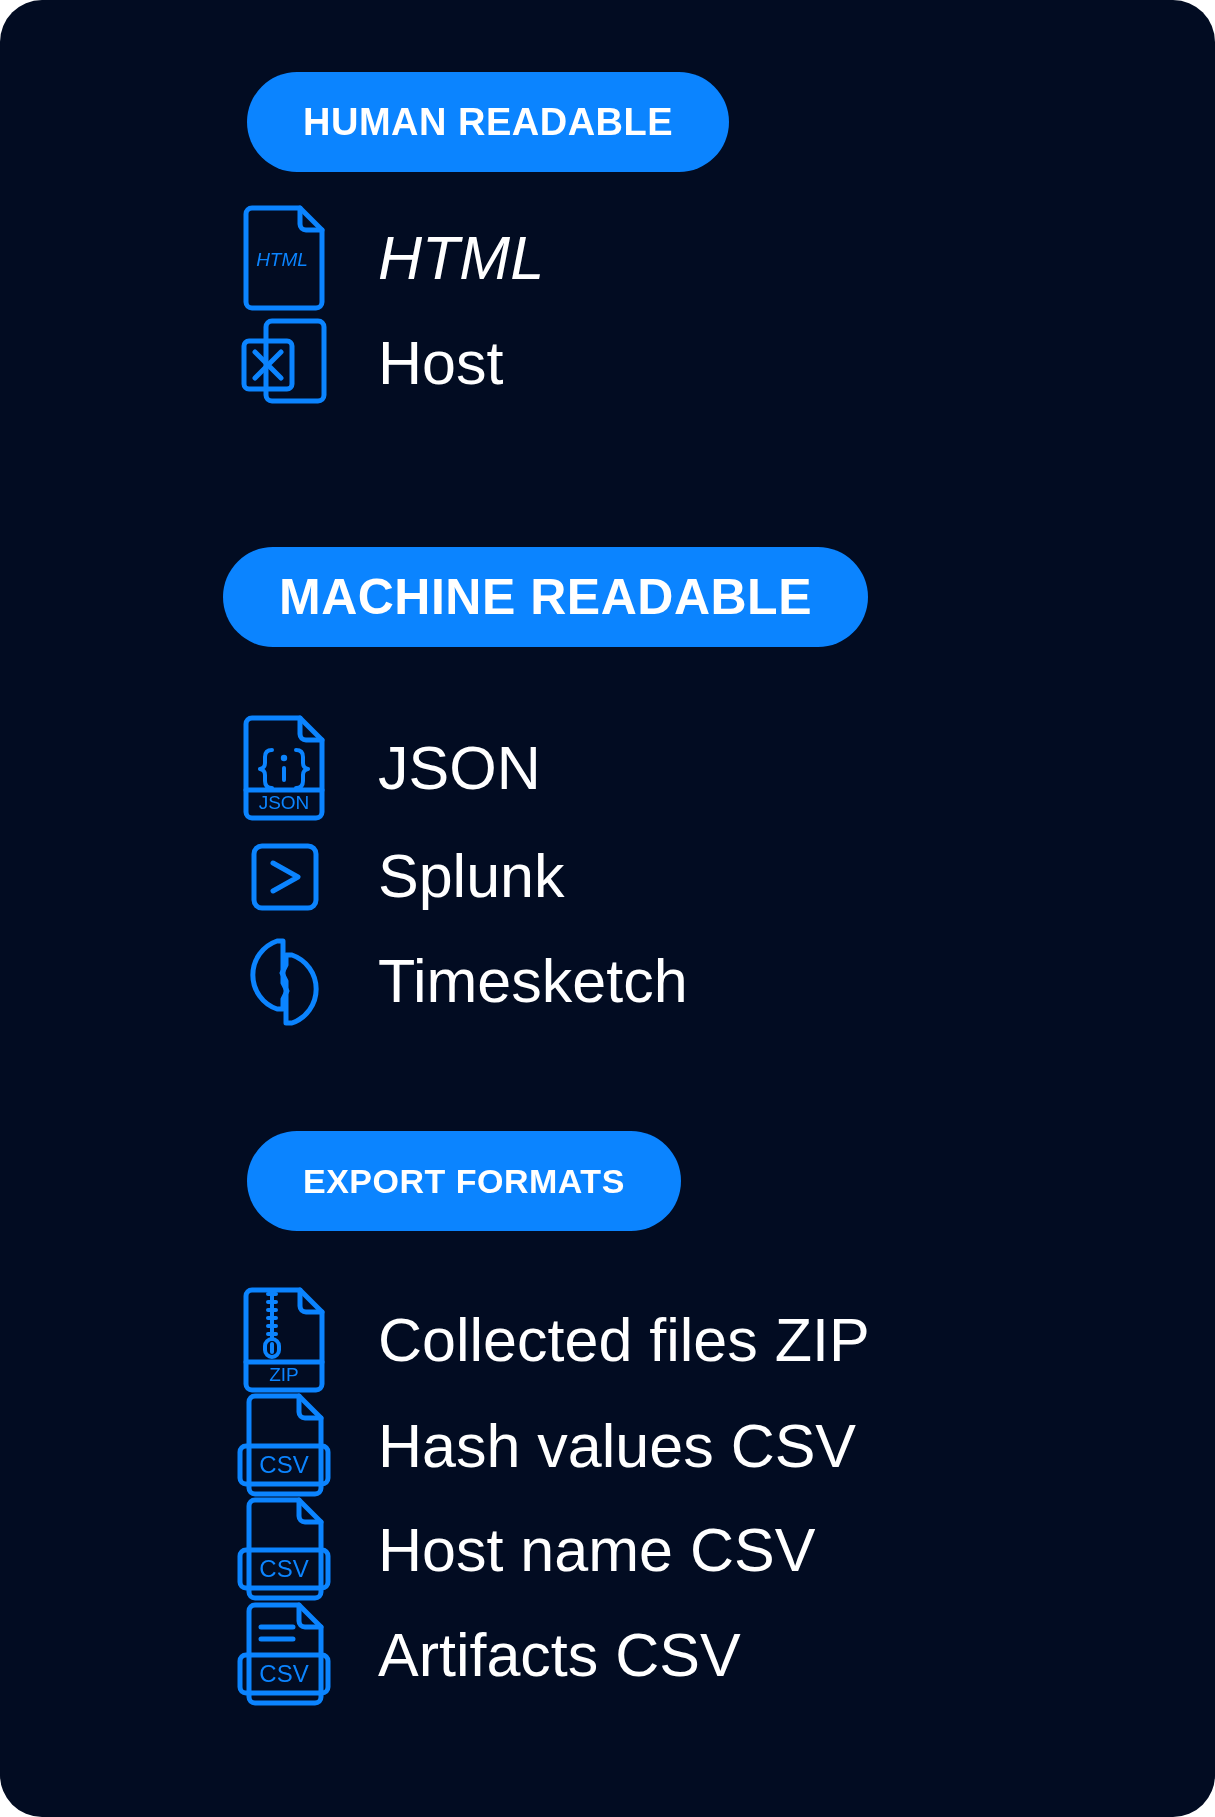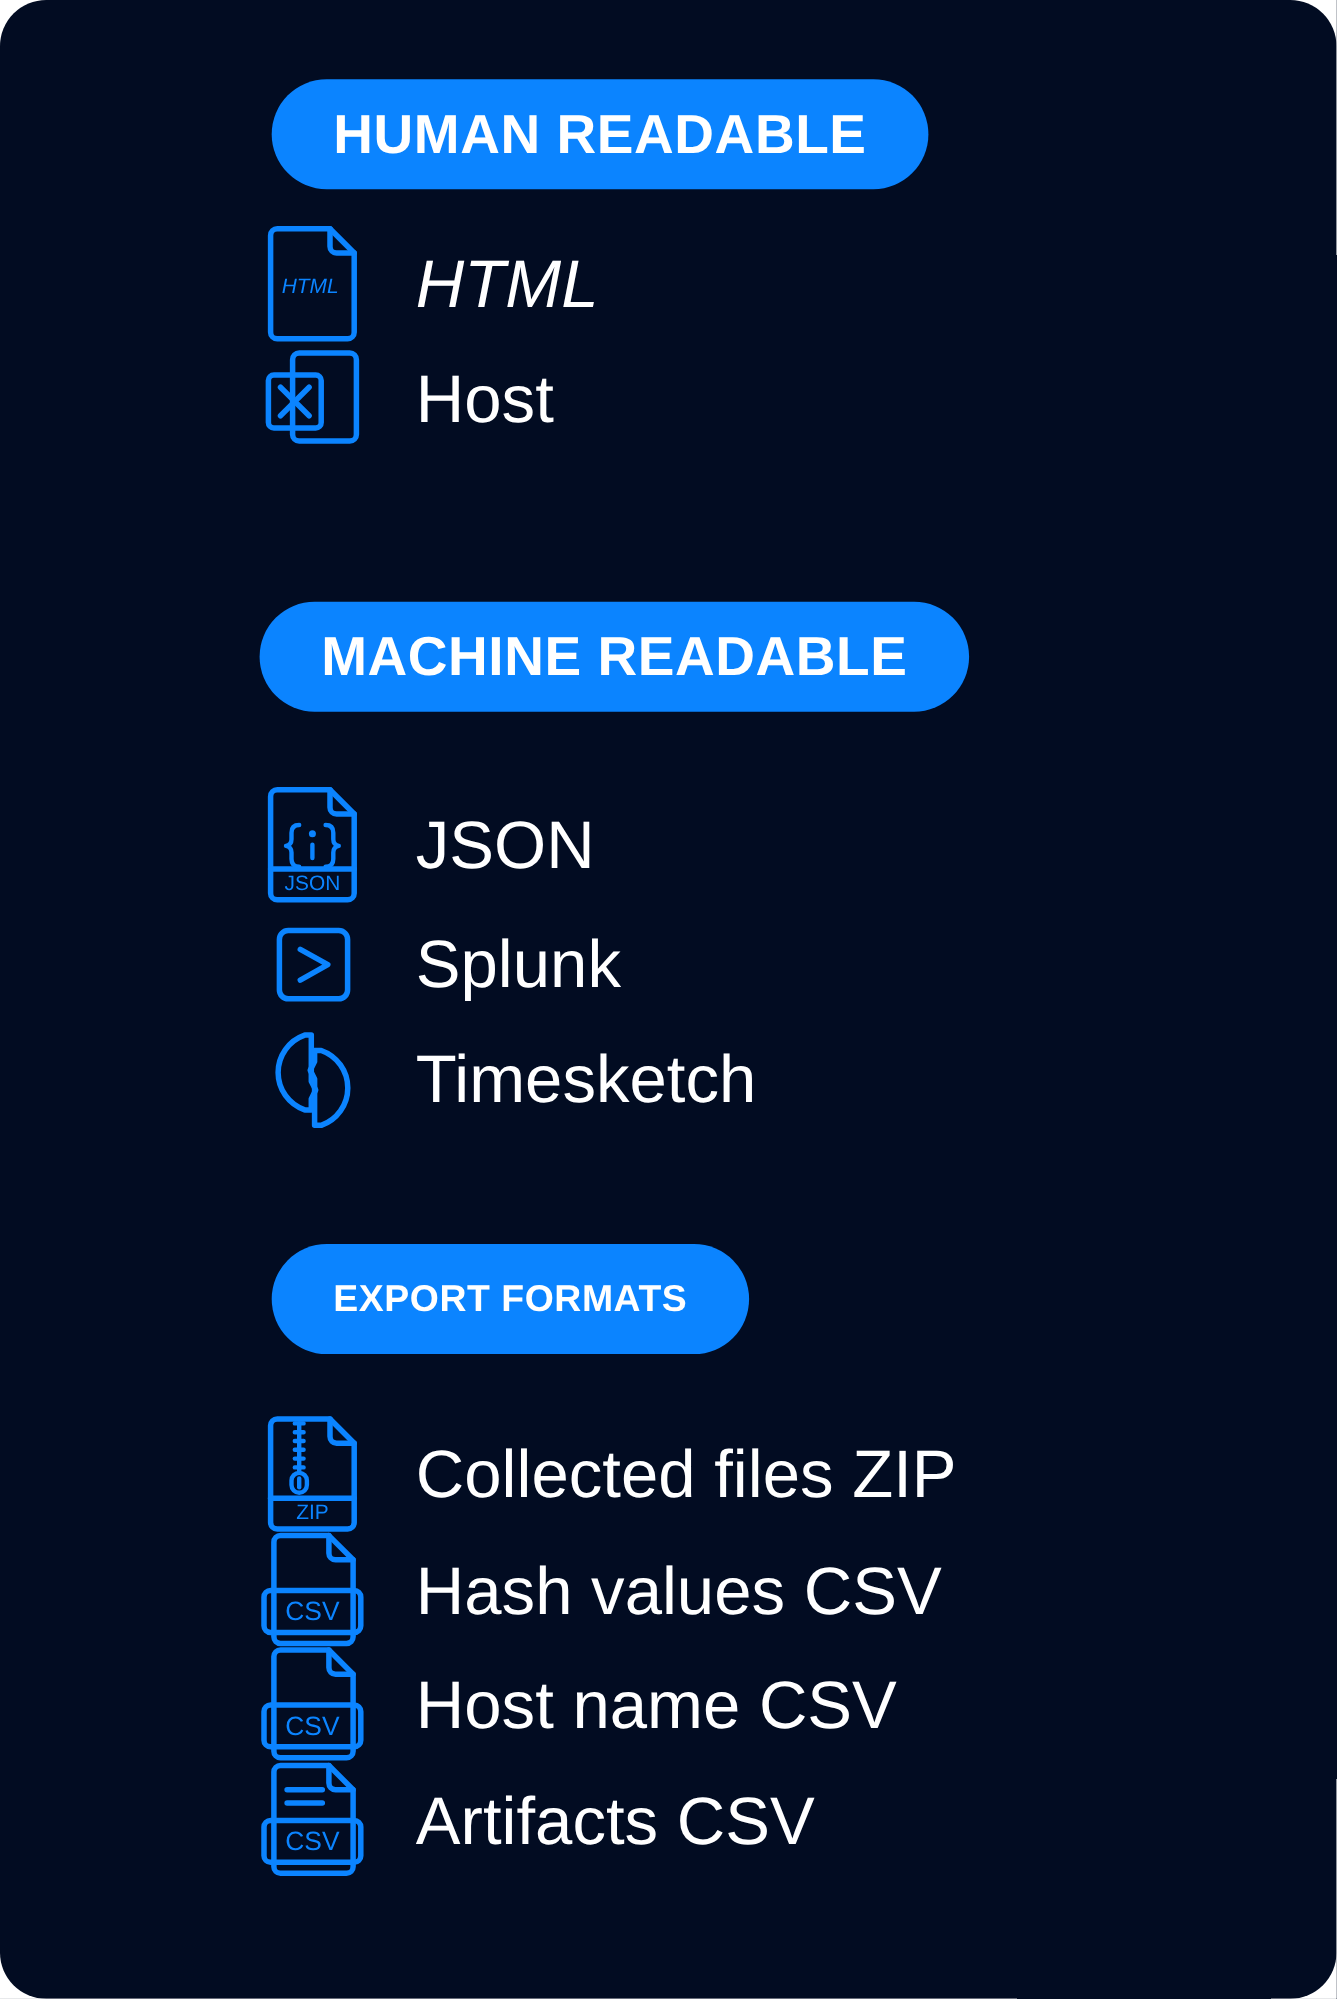--- a/index.html
+++ b/index.html
@@ -32,26 +32,26 @@
     letter-spacing: 0.5px;
     white-space: nowrap;
     box-sizing: border-box;
   }
   .pill-human {
     position: absolute;
     left: 247px;
     top: 72px;
     height: 100px;
     padding: 0 56px;
-    font-size: 50px;
+    font-size: 38px;
     text-align: center;
   }
   .pill-machine {
     position: absolute;
-    left: 236px;
+    left: 223px;
     top: 547px;
     height: 100px;
     padding: 0 56px;
     font-size: 50px;
   }
   .pill-export {
     position: absolute;
     left: 247px;
     top: 1131px;
     height: 100px;

